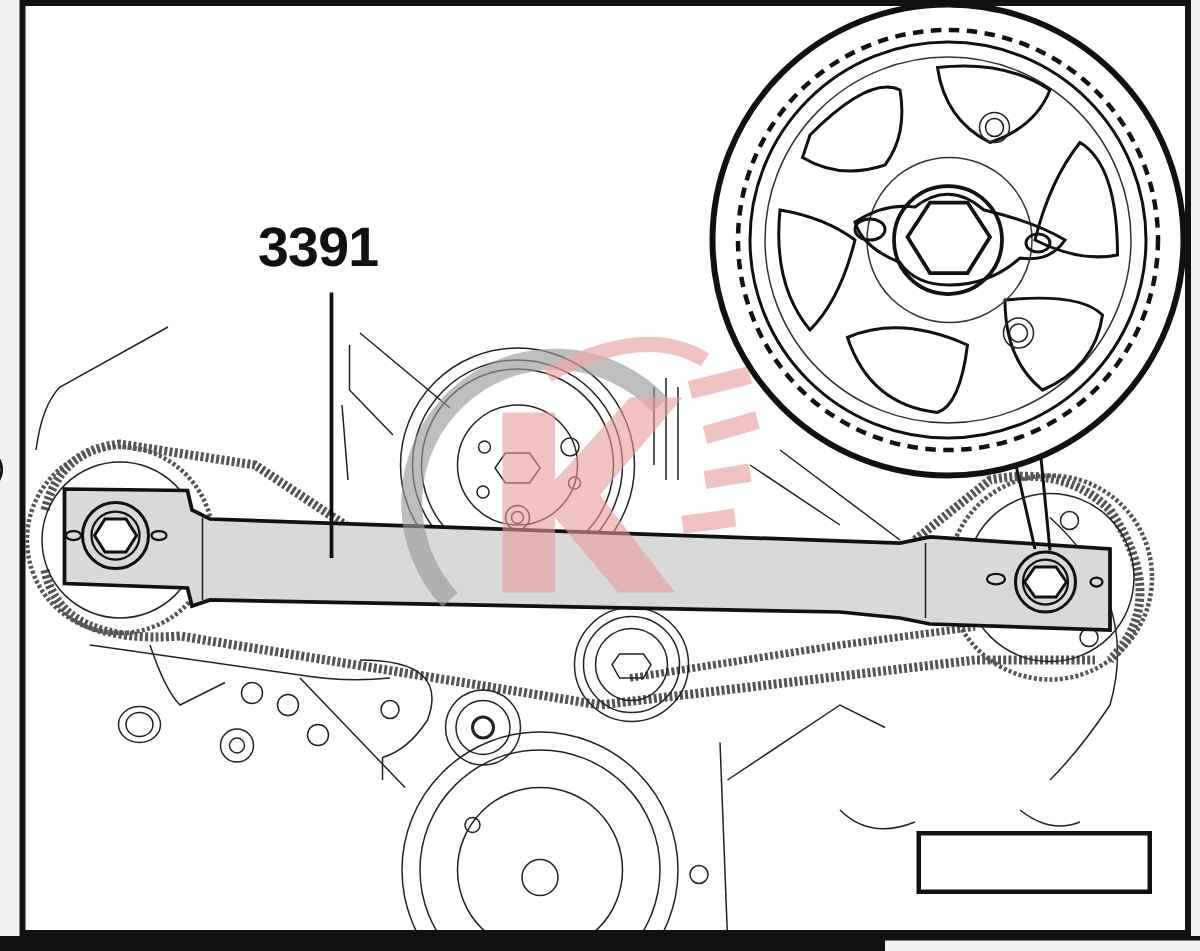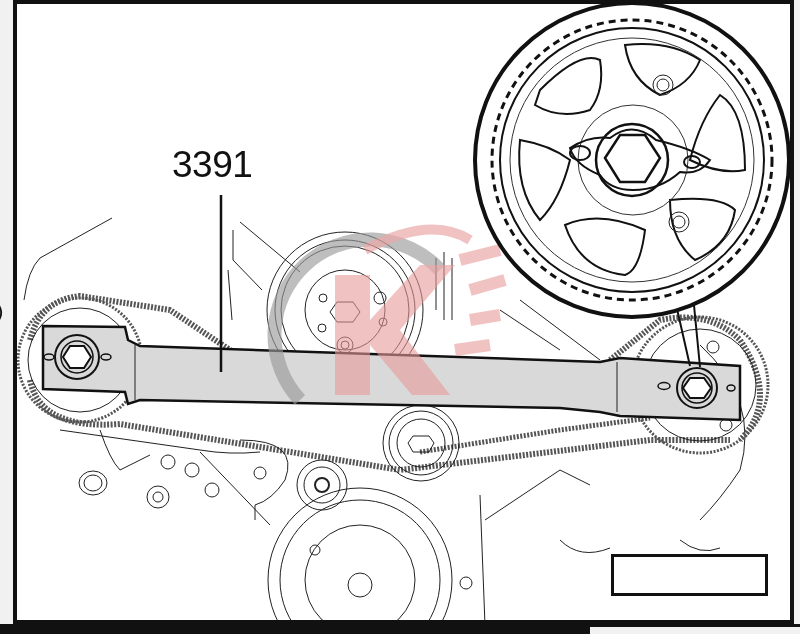--- a/index.html
+++ b/index.html
@@ -15,21 +15,21 @@
     }
     .frame {
       position: absolute; left: 13px; top: 0; width: 781px; height: 624px;
       background: #ffffff; border: 4px solid #111; box-sizing: border-box;
     }
     .bottom-strip { position: absolute; left: 0; top: 624px; width: 800px; height: 10px; background: #111; }
     .bottom-strip-light { position: absolute; left: 590px; top: 627px; width: 210px; height: 7px; background: #f1f1f1; }
     svg.drawing { position: absolute; left: 0; top: 0; }
     .part-label {
       position: absolute; left: 172px; top: 144px;
-      font-family: "Liberation Sans", sans-serif; font-weight: normal;
+      font-family: "Liberation Sans", sans-serif; font-weight: bold;
       font-size: 37px; color: #111; letter-spacing: -0.5px;
     }
     .ref-box {
       position: absolute; left: 611px; top: 554px; width: 157px; height: 42px;
       border: 3px solid #111; box-sizing: border-box; background: #fff;
       font-size: 9px; color: #ccc; text-align: center; line-height: 36px;
     }
   </style>
 </head>
 <body>

